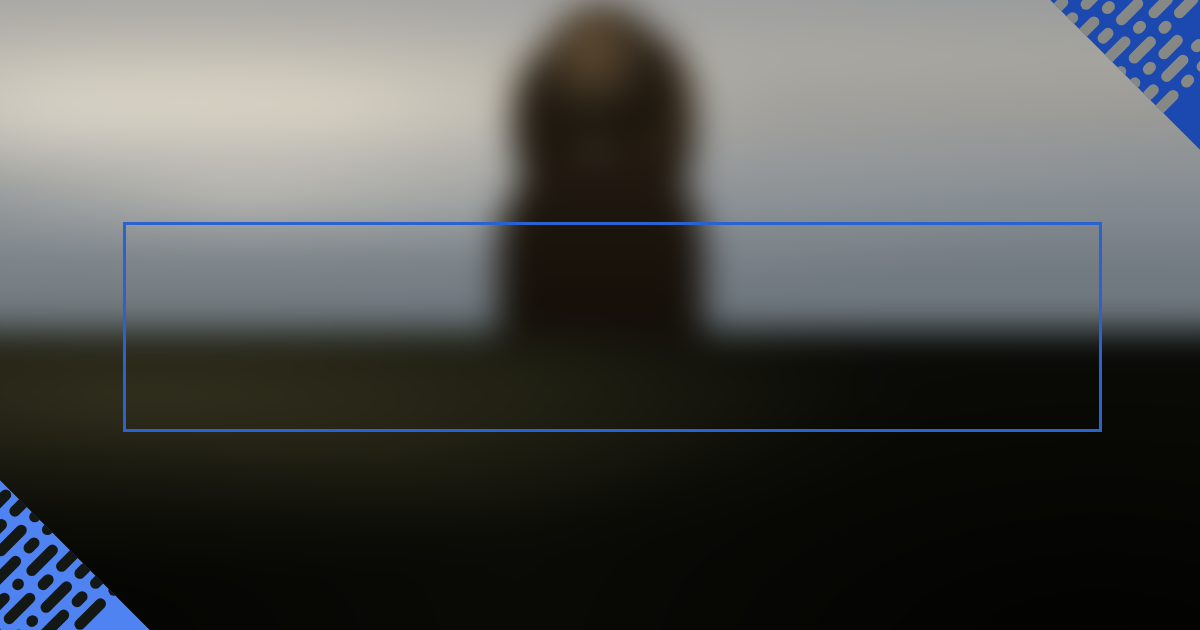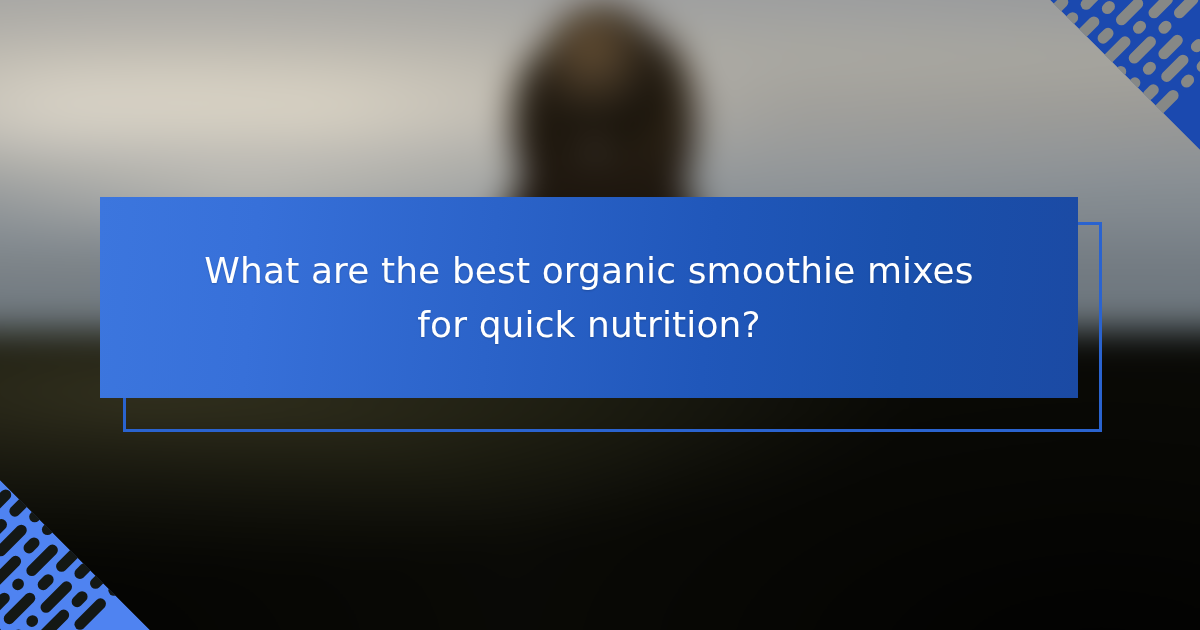--- a/index.html
+++ b/index.html
@@ -215,23 +215,20 @@
         <div class="fig-head"></div>
         <div class="fig-body"></div>
       </div>
       <div class="bg-foliage"></div>
       <div class="bg-vignette"></div>
     </div>
   </div>
 
   <div class="outline-frame"></div>
 
-  <div class="banner">
-    <h1 class="banner-title">What are the best organic smoothie mixes for quick nutrition?</h1>
-  </div>
 
   <div class="corner tr">
     <svg viewBox="0 0 150 150" xmlns="http://www.w3.org/2000/svg">
       <defs>
         <clipPath id="clipTR">
           <polygon points="150,0 150,150 0,0"></polygon>
         </clipPath>
         <g id="dashRowTR">
           <rect x="0" y="0" width="26" height="11" rx="5.5"></rect>
           <rect x="34" y="0" width="12" height="11" rx="5.5"></rect>

